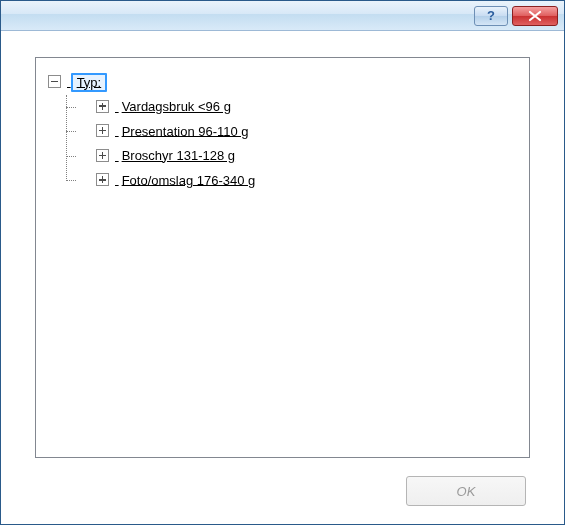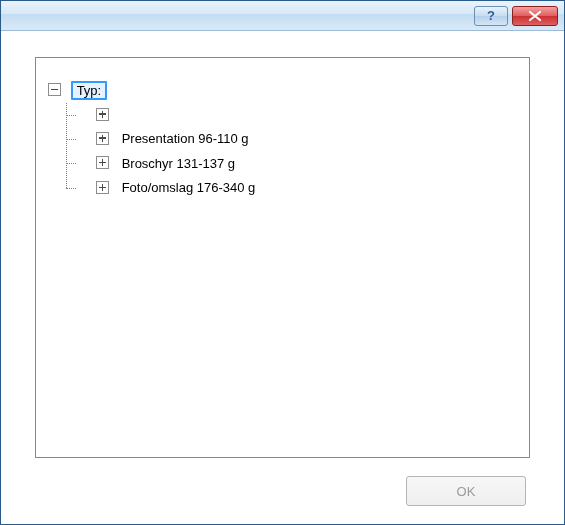--- a/index.html
+++ b/index.html
@@ -58,22 +58,23 @@
     flex: 1;
     padding: 26px 34px 18px 34px;
     display: flex;
     flex-direction: column;
     background: #fff;
   }
   .tree-panel {
     flex: 1;
     border: 1px solid #828790;
     background: #fff;
-    padding: 20px 4px 4px 12px;
+    padding: 12px 4px 4px 12px;
     overflow: auto;
+    text-decoration: underline;
   }
   .tree ul {
     list-style: none;
     margin: 0;
     padding: 0;
   }
   .tree li {
     position: relative;
     padding-left: 20px;
     line-height: 24px;
@@ -154,20 +155,21 @@
     background: linear-gradient(to bottom, #fdfdfd, #ececec);
     font-family: inherit;
     font-size: 13px;
     text-align: center;
     padding: 0 10px;
   }
   .dlg-btn:disabled {
     color: #9a9a9a;
     border-color: #b5b5b5;
     background: linear-gradient(to bottom, #f7f7f7, #efefef);
+    font-style: italic;
   }
 </style>
 </head>
 <body>
 
 <div class="window">
   <div class="titlebar">
     <div class="titlebar-btn help-btn">
       <span>?</span>
     </div>
@@ -181,28 +183,29 @@
   <div class="client">
     <div class="tree-panel">
       <div class="tree">
         <ul>
           <li class="root-li">
             <span class="expander minus"></span>
             <span class="node-label selected">Typ:</span>
             <ul class="children">
               <li>
                 <span class="expander plus"></span>
+                <span class="node-label">Vardagsbruk &lt;96 g</span>
               </li>
               <li>
                 <span class="expander plus"></span>
                 <span class="node-label">Presentation 96-110 g</span>
               </li>
               <li>
                 <span class="expander plus"></span>
-                <span class="node-label">Broschyr 131-137 g</span>
+                <span class="node-label">Broschyr 131-128 g</span>
               </li>
               <li>
                 <span class="expander plus"></span>
                 <span class="node-label">Foto/omslag 176-340 g</span>
               </li>
             </ul>
           </li>
         </ul>
       </div>
     </div>

